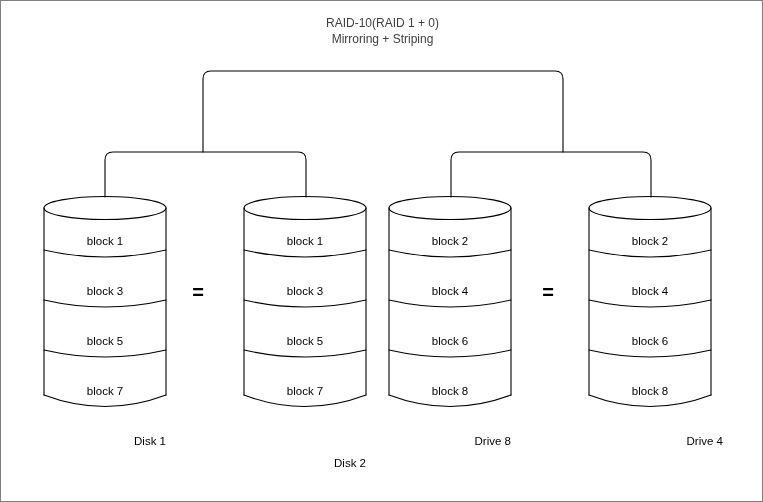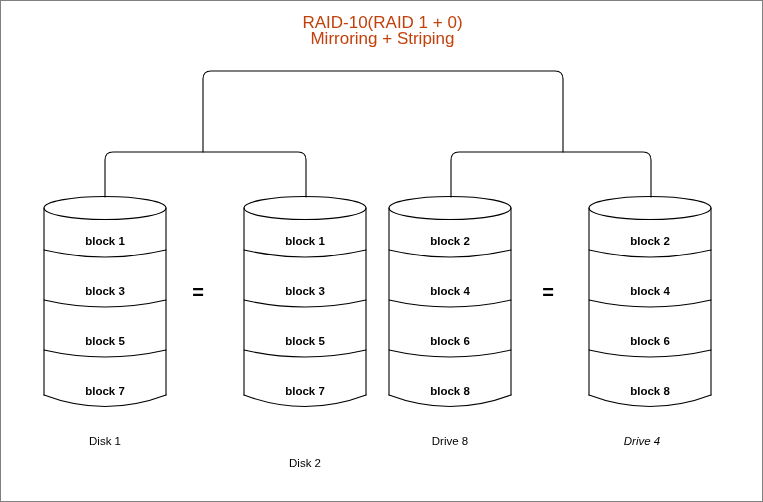--- a/index.html
+++ b/index.html
@@ -25,39 +25,38 @@
     top: 0;
     width: 763px;
     height: 502px;
   }
   .diagram-title {
     position: absolute;
     left: 0;
     top: 14px;
     width: 763px;
     text-align: center;
-    font-size: 17px;
+    font-size: 12px;
     line-height: 16px;
-    color: #c2410c;
+    color: #404040;
     white-space: pre;
   }
   .block-label {
     position: absolute;
     width: 122px;
     text-align: center;
     font-size: 11.5px;
     line-height: 13px;
     color: #000000;
     white-space: nowrap;
-    font-weight: bold;
   }
   .disk-label {
     position: absolute;
     width: 122px;
-    text-align: center;
+    text-align: right;
     font-size: 11.5px;
     line-height: 13px;
     color: #000000;
     white-space: nowrap;
   }
   .equals-sign {
     position: absolute;
     width: 30px;
     text-align: center;
     font-size: 20px;
@@ -140,18 +139,18 @@
   <div class="block-label" style="left:388px; top:234px;">block 2</div>
   <div class="block-label" style="left:388px; top:284px;">block 4</div>
   <div class="block-label" style="left:388px; top:334px;">block 6</div>
   <div class="block-label" style="left:388px; top:384px;">block 8</div>
   <div class="disk-label" style="left:388px; top:434px;">Drive 8</div>
 
   <div class="block-label" style="left:588px; top:234px;">block 2</div>
   <div class="block-label" style="left:588px; top:284px;">block 4</div>
   <div class="block-label" style="left:588px; top:334px;">block 6</div>
   <div class="block-label" style="left:588px; top:384px;">block 8</div>
-  <div class="disk-label" style="left:580px; top:434px;font-style:italic;">Drive 4</div>
+  <div class="disk-label" style="left:600px; top:434px;">Drive 4</div>
 
   <div class="equals-sign" style="left:182px; top:281px;">=</div>
   <div class="equals-sign" style="left:532px; top:281px;">=</div>
 
 </div>
 
 </body></html>

